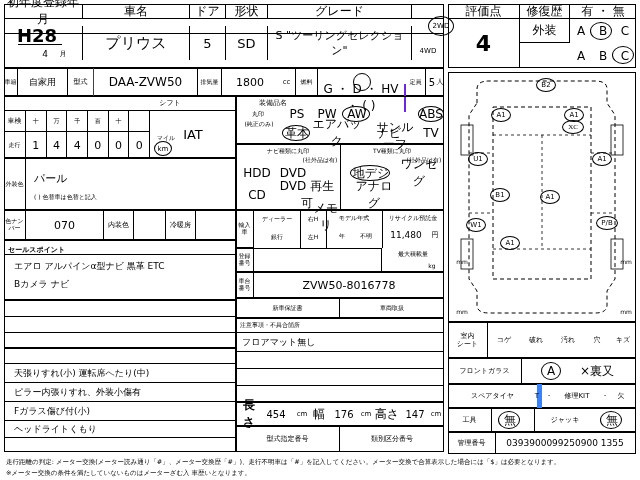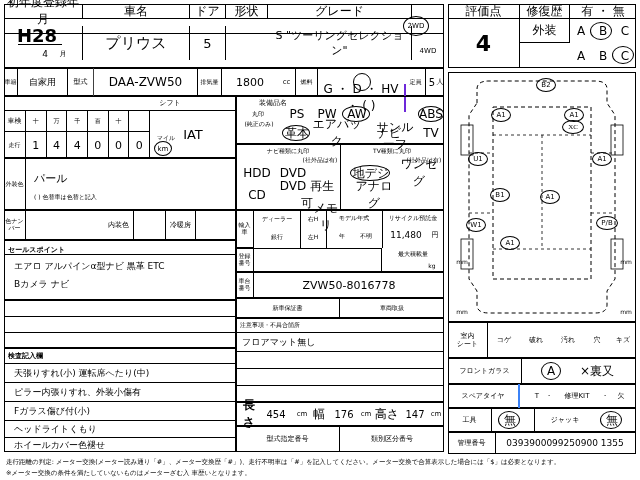--- a/index.html
+++ b/index.html
@@ -49,22 +49,23 @@
   <div class="lbl c t8" style="left:268px;top:4px;width:144px;height:14px;border-right:1px solid #000;">グレード</div>
 
   <div class="box" style="left:4px;top:18px;width:440px;height:50px;border-top:1px solid #000;"></div>
   <div class="lbl c t18 b" style="left:6px;top:24px;width:62px;height:22px;text-align:center;">H28</div>
   <div class="lbl c t9" style="left:30px;top:46px;width:30px;height:16px;">4</div>
   <div class="lbl c t7" style="left:56px;top:48px;width:14px;height:12px;">月</div>
   <div class="lbl" style="left:18px;top:44px;width:44px;height:1px;background:#000;"></div>
 
   <div class="lbl c t15" style="left:82px;top:26px;width:108px;height:34px;border-left:1px solid #000;border-right:1px solid #000;">プリウス</div>
   <div class="lbl c t13" style="left:190px;top:26px;width:36px;height:34px;border-right:1px solid #000;">5</div>
+  <div class="lbl c t13" style="left:226px;top:26px;width:42px;height:34px;border-right:1px solid #000;">SD</div>
   <div class="lbl c t11" style="left:268px;top:26px;width:144px;height:34px;border-right:1px solid #000;">S "ツーリングセレクション"</div>
-  <div class="lbl c t7 circle" style="left:403px;top:16px;width:26px;height:20px;">2WD</div>
+  <div class="lbl c t7 circle" style="left:428px;top:16px;width:26px;height:20px;">2WD</div>
   <div class="lbl c t7" style="left:415px;top:44px;width:26px;height:14px;">4WD</div>
 
   <div class="box" style="left:448px;top:4px;width:188px;height:64px;"></div>
   <div class="lbl c t8" style="left:448px;top:4px;width:72px;height:15px;border-bottom:1px solid #000;border-right:1px solid #000;">評価点</div>
   <div class="lbl c t22 b" style="left:448px;top:19px;width:72px;height:49px;border-right:1px solid #000;">4</div>
 
   <div class="lbl c t8" style="left:520px;top:4px;width:50px;height:15px;border-bottom:1px solid #000;border-right:1px solid #000;">修復歴</div>
   <div class="lbl c t8" style="left:570px;top:4px;width:66px;height:15px;border-bottom:1px solid #000;">有 ・ 無</div>
 
   <div class="lbl c t8" style="left:520px;top:19px;width:50px;height:24px;border-bottom:1px solid #000;border-right:1px solid #000;">外装</div>
@@ -120,47 +121,46 @@
   <div class="lbl c t6" style="left:152px;top:133px;width:28px;height:10px;">マイル</div>
   <div class="lbl c t7 circle" style="left:154px;top:141px;width:18px;height:15px;">km</div>
 
   <div class="box" style="left:4px;top:158px;width:232px;height:52px;"></div>
   <div class="lbl c t6 vcol" style="left:4px;top:158px;width:22px;height:52px;border-right:1px solid #000;">外装色</div>
   <div class="lbl l t11" style="left:34px;top:168px;width:120px;height:20px;">パール</div>
   <div class="lbl l t6" style="left:34px;top:190px;width:200px;height:14px;">(    ) 色替車は色替と記入</div>
 
   <div class="box" style="left:4px;top:210px;width:232px;height:30px;"></div>
   <div class="lbl c t6 vcol" style="left:4px;top:210px;width:22px;height:30px;border-right:1px solid #000;">色ナンバー</div>
+  <div class="lbl c t11" style="left:26px;top:210px;width:78px;height:30px;border-right:1px solid #000;">070</div>
   <div class="lbl c t7" style="left:104px;top:210px;width:30px;height:30px;border-right:1px solid #000;">内装色</div>
   <div class="lbl" style="left:134px;top:210px;width:32px;height:30px;border-right:1px solid #000;"></div>
   <div class="lbl c t7" style="left:166px;top:210px;width:30px;height:30px;border-right:1px solid #000;">冷暖房</div>
   <div class="lbl" style="left:196px;top:210px;width:40px;height:30px;"></div>
 
   <div class="box" style="left:4px;top:240px;width:232px;height:60px;"></div>
   <div class="lbl l t7 b" style="left:8px;top:241px;width:120px;height:17px;font-family:Liberation Serif, serif;">セールスポイント</div>
   <div class="lbl" style="left:4px;top:254px;width:232px;height:1px;background:#000;"></div>
   <div class="lbl l t9" style="left:14px;top:258px;width:220px;height:16px;">エアロ  アルパインα型ナビ  黒革  ETC</div>
   <div class="lbl l t9" style="left:14px;top:276px;width:220px;height:16px;">Bカメラ  ナビ</div>
 
   <div class="box" style="left:4px;top:300px;width:232px;height:48px;"></div>
   <div class="lbl" style="left:4px;top:316px;width:232px;height:1px;background:#000;"></div>
   <div class="lbl" style="left:4px;top:332px;width:232px;height:1px;background:#000;"></div>
 
   <div class="box" style="left:4px;top:348px;width:232px;height:104px;"></div>
-  <div class="lbl l t7 b" style="left:8px;top:350px;width:120px;height:12px;">検査記入欄</div>
   <div class="lbl" style="left:4px;top:363px;width:232px;height:1px;background:#000;"></div>
   <div class="lbl l t9" style="left:14px;top:365px;width:220px;height:17px;">天張りすれ(小) 運転席へたり(中)</div>
   <div class="lbl" style="left:4px;top:382px;width:232px;height:1px;background:#000;"></div>
   <div class="lbl l t9" style="left:14px;top:384px;width:220px;height:17px;">ピラー内張りすれ、外装小傷有</div>
   <div class="lbl" style="left:4px;top:401px;width:232px;height:1px;background:#000;"></div>
   <div class="lbl l t9" style="left:14px;top:403px;width:220px;height:17px;">Fガラス傷び付(小)</div>
   <div class="lbl" style="left:4px;top:420px;width:232px;height:1px;background:#000;"></div>
   <div class="lbl l t9" style="left:14px;top:422px;width:220px;height:15px;">ヘッドライトくもり</div>
   <div class="lbl" style="left:4px;top:437px;width:232px;height:1px;background:#000;"></div>
-  <div class="lbl l t9" style="left:14px;top:438px;width:220px;height:14px;">ホイールカバー色褪せ</div>
 
   <div class="box" style="left:236px;top:96px;width:208px;height:48px;"></div>
   <div class="lbl c t7" style="left:236px;top:97px;width:74px;height:12px;">装備品名</div>
   <div class="lbl c t6" style="left:240px;top:109px;width:36px;height:10px;">丸印</div>
   <div class="lbl c t6" style="left:238px;top:119px;width:42px;height:10px;">(純正のみ)</div>
 
   <div class="lbl c t8" style="left:282px;top:107px;width:30px;height:14px;">PS</div>
   <div class="lbl c t8" style="left:312px;top:107px;width:30px;height:14px;">PW</div>
   <div class="lbl c t8" style="left:342px;top:107px;width:30px;height:14px;">AW</div>
   <div class="lbl ell" style="left:342px;top:106px;width:28px;height:16px;"></div>
@@ -296,21 +296,21 @@
   <div class="lbl c t7" style="left:584px;top:322px;width:26px;height:36px;">穴</div>
   <div class="lbl c t7" style="left:610px;top:322px;width:26px;height:36px;">キズ</div>
 
   <div class="box" style="left:448px;top:358px;width:188px;height:26px;"></div>
   <div class="lbl c t7" style="left:448px;top:358px;width:74px;height:26px;border-right:1px solid #000;">フロントガラス</div>
   <div class="lbl c t8" style="left:540px;top:358px;width:22px;height:26px;">A</div>
   <div class="lbl circle" style="left:541px;top:362px;width:20px;height:18px;"></div>
   <div class="lbl c t8" style="left:572px;top:358px;width:50px;height:26px;">×裏又</div>
 
   <div class="box" style="left:448px;top:384px;width:188px;height:24px;"></div>
-  <div class="lbl c t7" style="left:448px;top:384px;width:72px;height:24px;border-right:2px solid #3b82f6;">スペアタイヤ</div>
+  <div class="lbl c t7" style="left:448px;top:384px;width:94px;height:24px;border-right:5px solid #3b82f6;">スペアタイヤ</div>
   <div class="lbl c t7" style="left:530px;top:384px;width:14px;height:24px;">T</div>
   <div class="lbl c t7" style="left:544px;top:384px;width:10px;height:24px;">・</div>
   <div class="lbl c t7" style="left:554px;top:384px;width:46px;height:24px;">修理KIT</div>
   <div class="lbl c t7" style="left:600px;top:384px;width:10px;height:24px;">・</div>
   <div class="lbl c t7" style="left:612px;top:384px;width:18px;height:24px;">欠</div>
 
   <div class="box" style="left:448px;top:408px;width:188px;height:24px;"></div>
   <div class="lbl c t7" style="left:448px;top:408px;width:44px;height:24px;border-right:1px solid #000;">工具</div>
   <div class="lbl c t8" style="left:496px;top:408px;width:28px;height:24px;">無</div>
   <div class="lbl circle" style="left:498px;top:411px;width:22px;height:18px;"></div>

